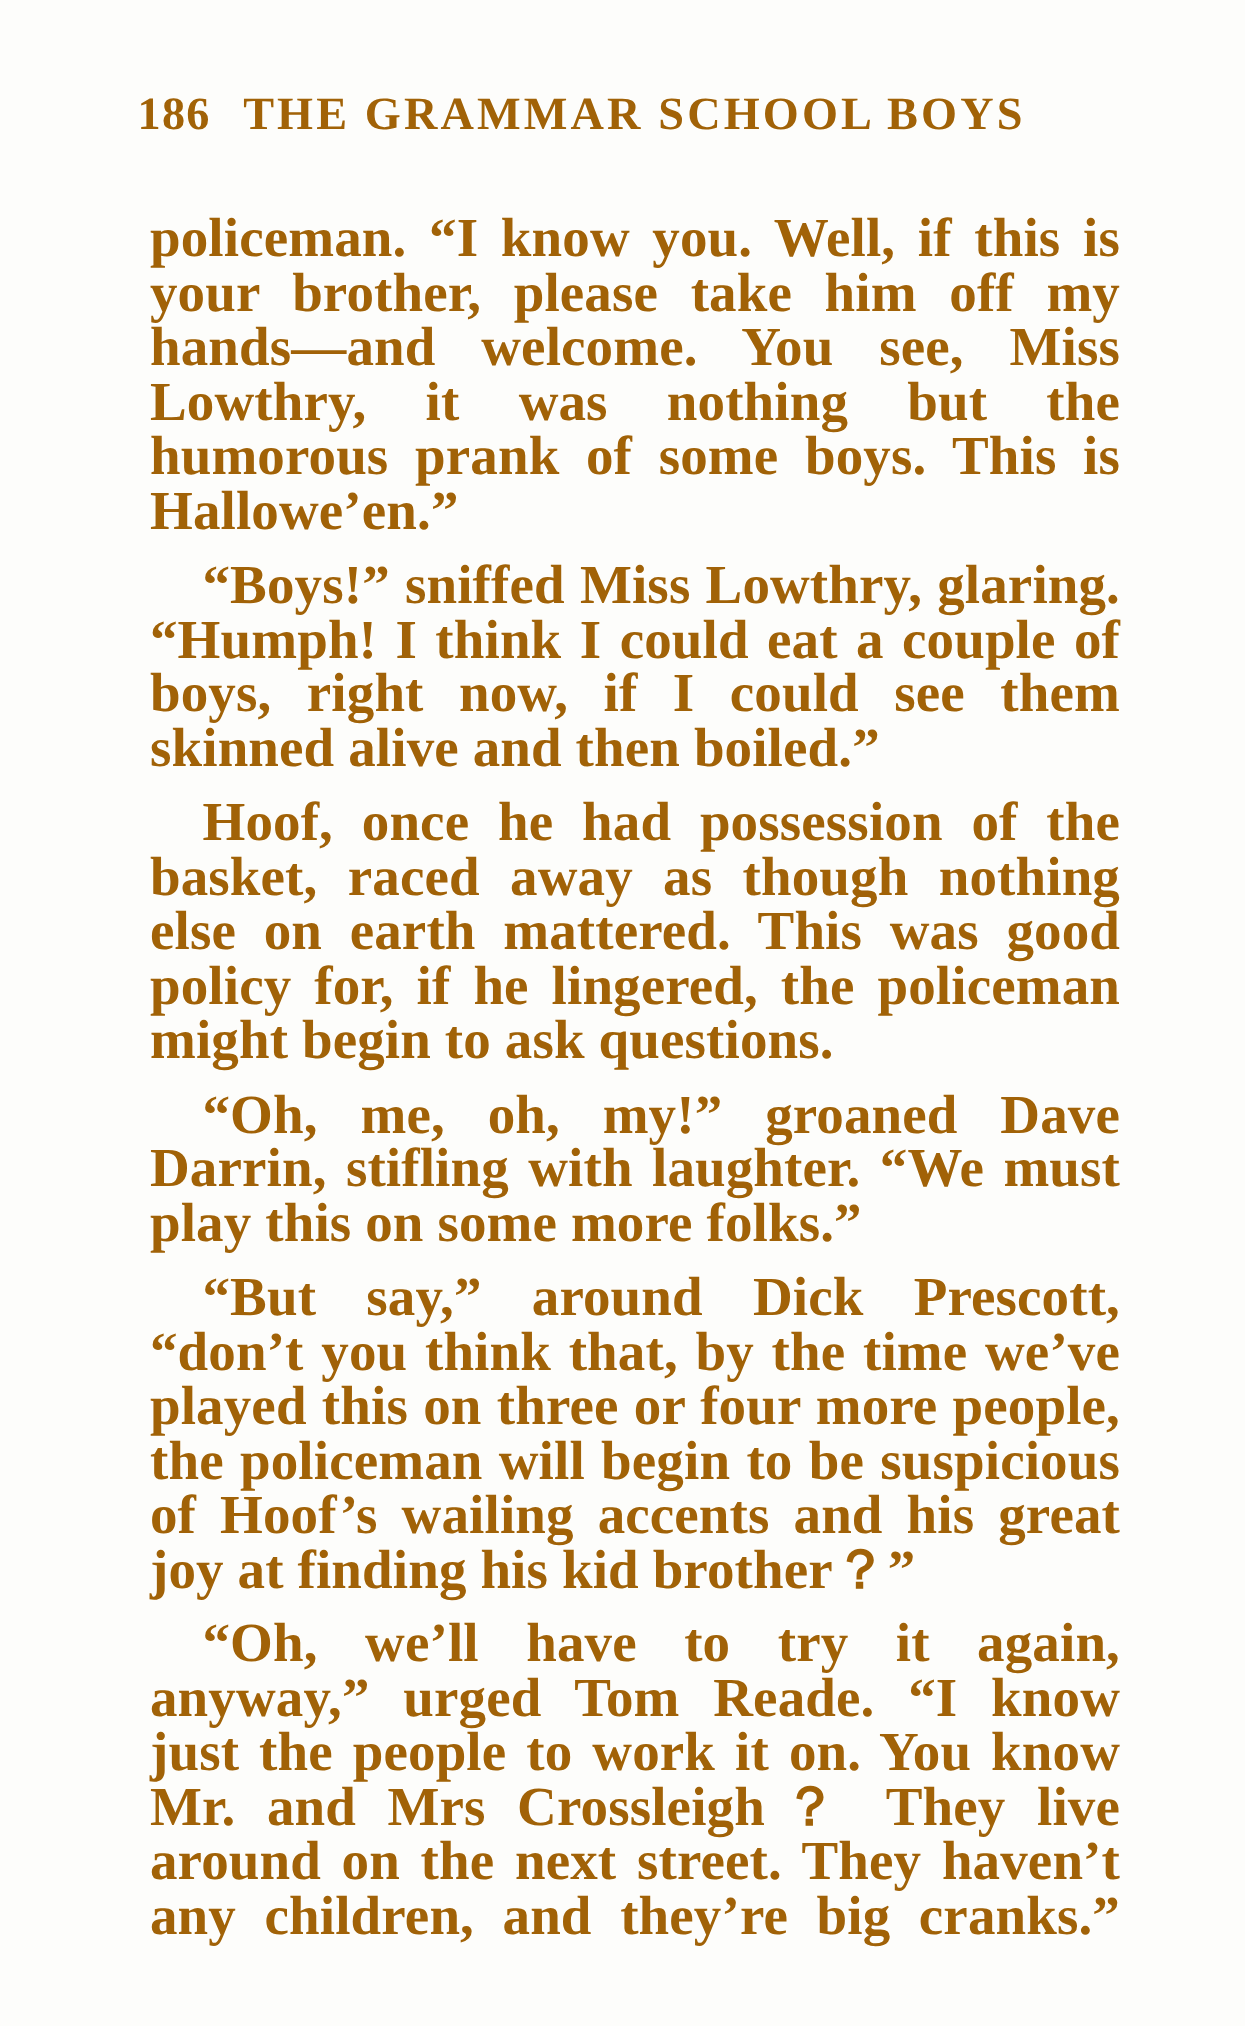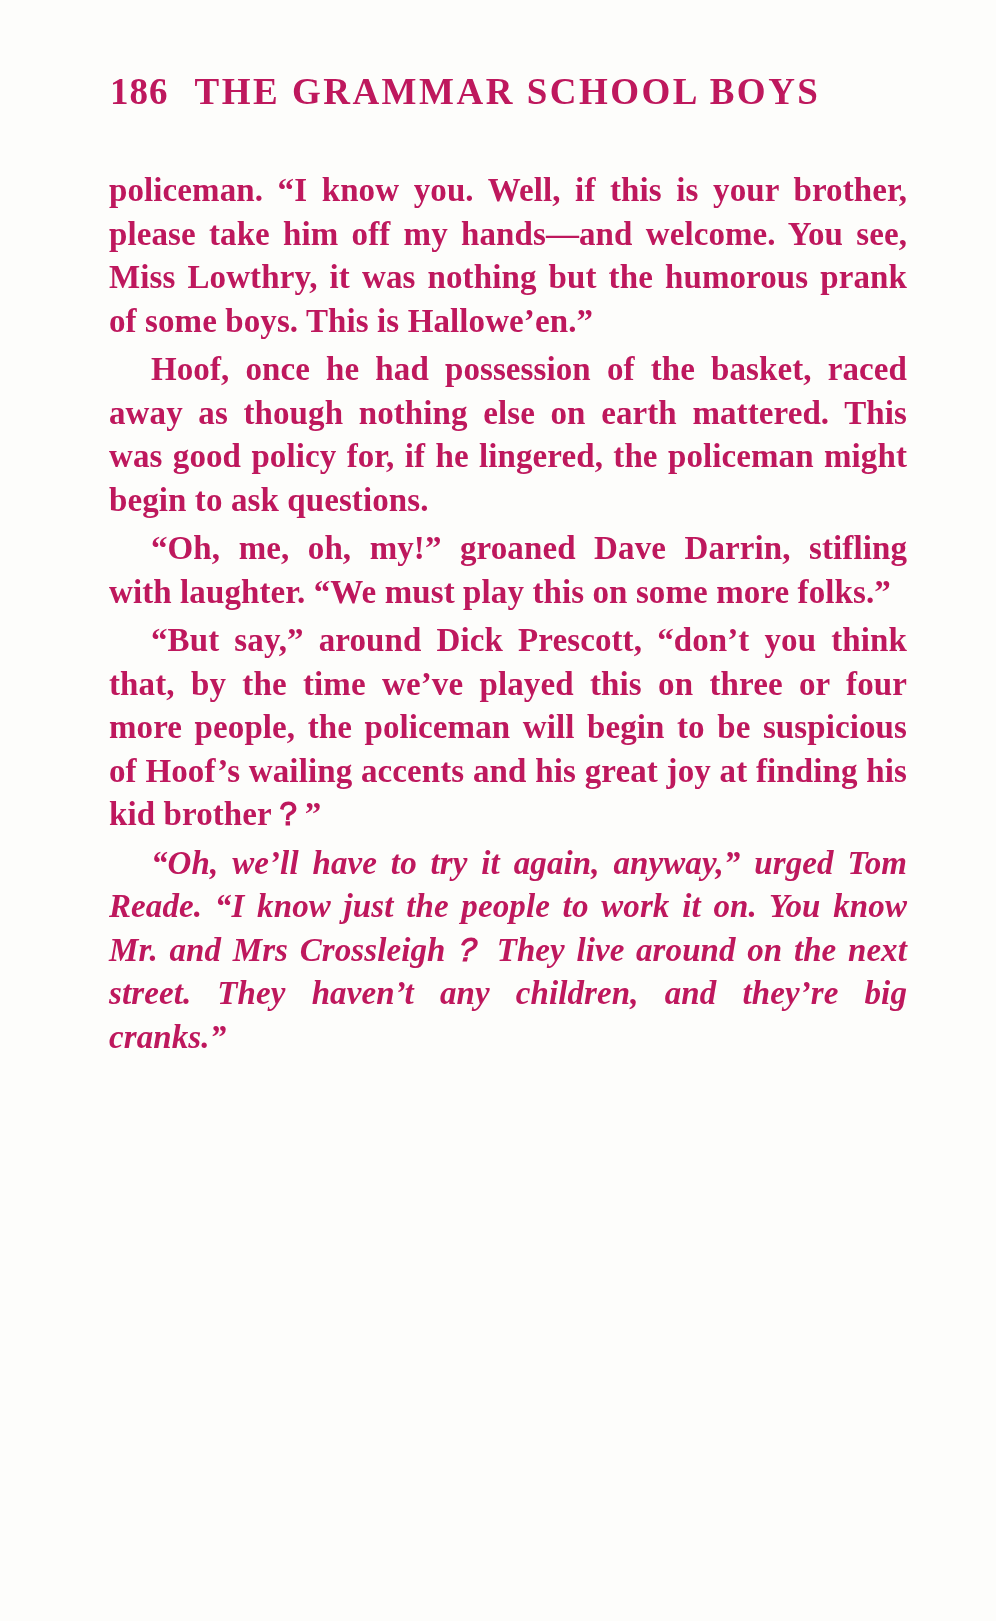--- a/index.html
+++ b/index.html
@@ -7,21 +7,21 @@
     padding: 0;
     background: #ffffff;
   }
   .page {
     position: relative;
     width: 996px;
     height: 1621px;
     background: #fdfdfb;
     box-sizing: border-box;
     font-family: "Liberation Serif", serif;
-    color: #be185d;
+    color: #a16207;
     overflow: hidden;
   }
   .content {
     position: absolute;
     left: 104px;
     top: 70px;
     width: 808px;
   }
   .header {
     font-size: 37px;
@@ -29,50 +29,50 @@
     font-weight: 700;
     white-space: nowrap;
     margin: 0 0 56px 0;
     padding-left: 6px;
   }
   .header .folio {
     margin-right: 26px;
     letter-spacing: 1px;
   }
   .body-text p {
-    margin: 5px;
-    font-size: 33px;
+    margin: 16px;
+    font-size: 44px;
     line-height: 43.5px;
     text-align: justify;
     text-justify: inter-word;
     font-weight: 600;
     letter-spacing: 0.1px;
     -webkit-font-smoothing: antialiased;
   }
   .body-text p.indent {
     text-indent: 42px;
   }
   
   .body-text p.justify-last {
     text-align-last: justify;
-    font-style: italic;
   }
 </style>
 </head>
 <body>
 
 <div class="page">
   <div class="content">
 
     <div class="header">
       <span class="folio">186</span><span>THE GRAMMAR SCHOOL BOYS</span>
     </div>
 
     <div class="body-text">
       <p>policeman.  “I know you.  Well, if this is your brother, please take him off my hands—and welcome.  You see, Miss Lowthry, it was nothing but the humorous prank of some boys.  This is Hallowe’en.”</p>
+      <p class="indent">“Boys!” sniffed Miss Lowthry, glaring. “Humph!  I think I could eat a couple of boys, right now, if I could see them skinned alive and then boiled.”</p>
       <p class="indent">Hoof, once he had possession of the basket, raced away as though nothing else on earth mattered.  This was good policy for, if he lingered, the policeman might begin to ask questions.</p>
       <p class="indent">“Oh, me, oh, my!” groaned Dave Darrin, stifling with laughter.  “We must play this on some more folks.”</p>
       <p class="indent">“But say,” around Dick Prescott, “don’t you think that, by the time we’ve played this on three or four more people, the policeman will begin to be suspicious of Hoof’s wailing accents and his great joy at finding his kid brother？”</p>
       <p class="indent justify-last">“Oh, we’ll have to try it again, anyway,” urged Tom Reade.  “I know just the people to work it on.  You know Mr. and Mrs Crossleigh？ They live around on the next street.  They haven’t any children, and they’re big cranks.”</p>
     </div>
 
   </div>
 </div>
 
 </body></html>

